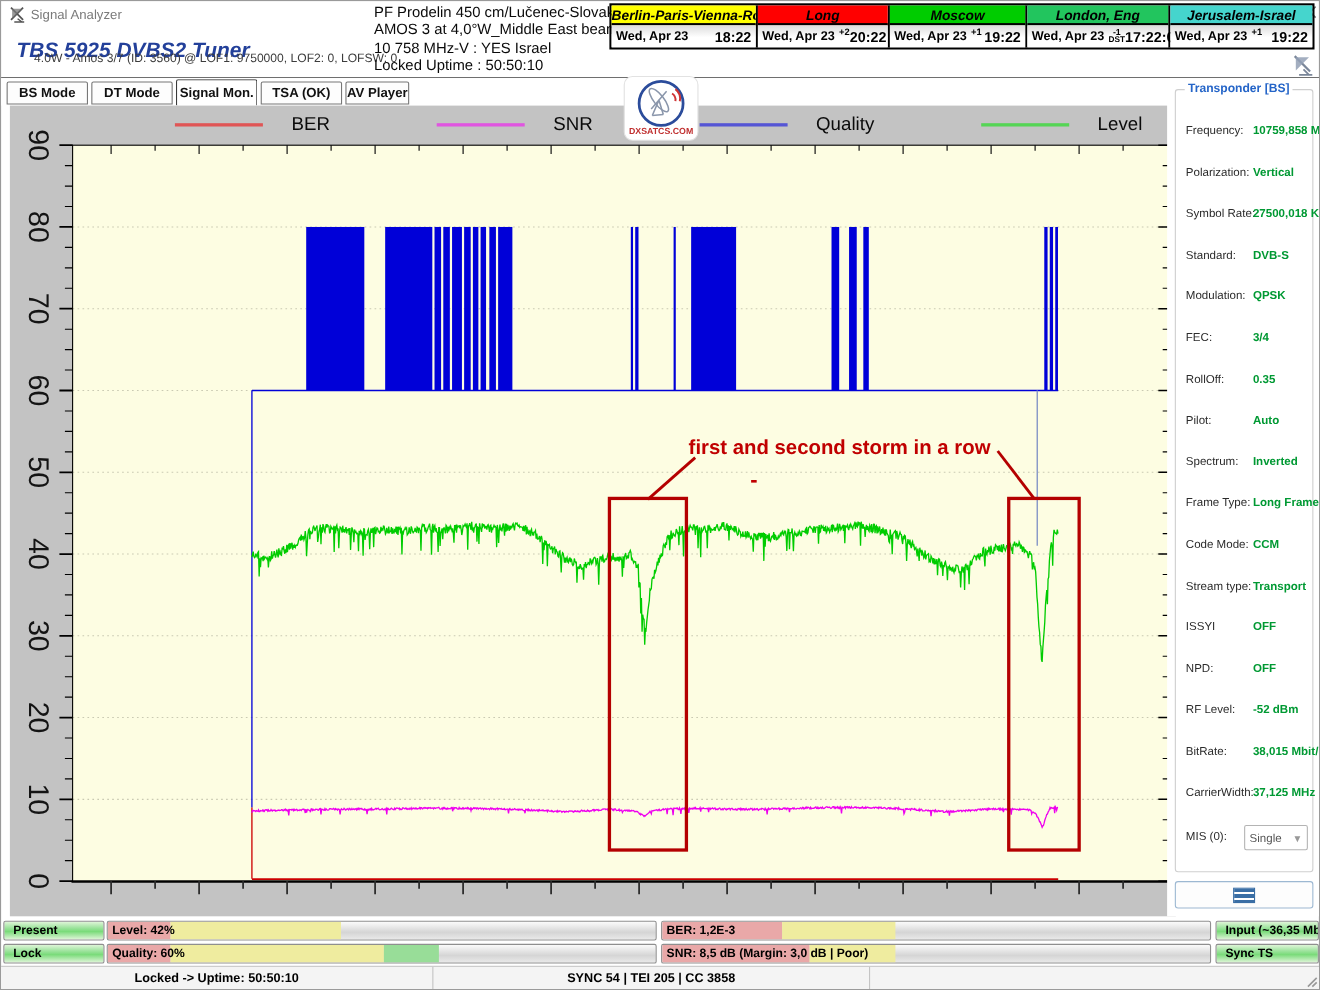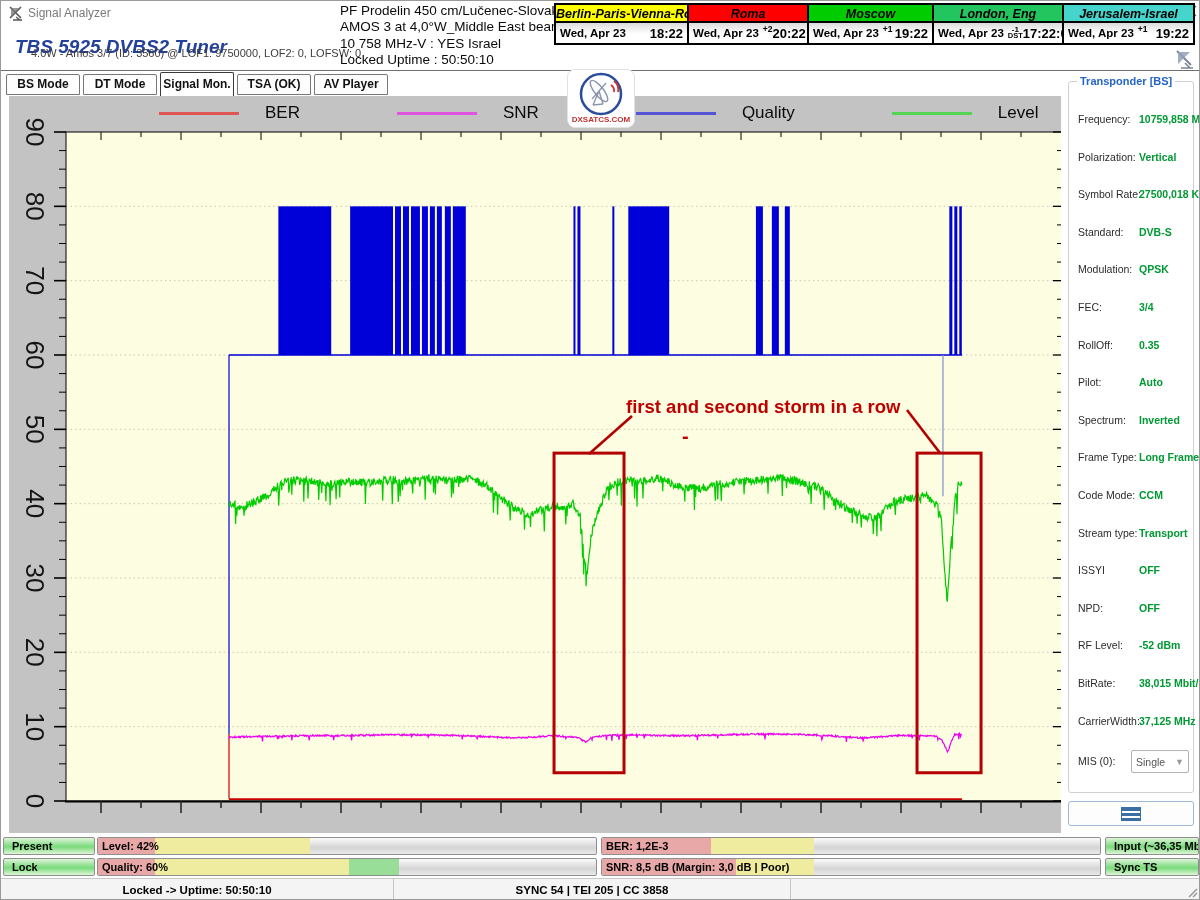--- a/index.html
+++ b/index.html
@@ -96,21 +96,21 @@
 
   <div class="clocks" id="clocks">
       <div class="clockcol" style="width: 133px;">
         <div class="clockhead" style="background: rgb(255, 255, 0);">Berlin-Paris-Vienna-Roma</div>
         <div class="clocktime">
           <div class="cdate">Wed, Apr 23</div>
           <div class="ctime">18:22</div>
         </div>
       </div>
       <div class="clockcol" style="width: 120px;">
-        <div class="clockhead" style="background: rgb(255, 0, 0);">Roma</div>
+        <div class="clockhead" style="background: rgb(255, 0, 0);">Long</div>
         <div class="clocktime">
           <div class="cdate">Wed, Apr 23</div>
           <div class="coff">+2</div>
           <div class="ctime">20:22</div>
         </div>
       </div>
       <div class="clockcol" style="width: 125px;">
         <div class="clockhead" style="background: rgb(0, 204, 0);">Moscow</div>
         <div class="clocktime">
           <div class="cdate">Wed, Apr 23</div>
@@ -145,21 +145,21 @@
     <path d="M12 16 L17 21 M8 21 L20 21" stroke="#7a8699" stroke-width="1.6"></path>
   </svg>
 
   <div class="hline"></div>
 
   <div class="tabbar" id="tabbar">
       <div class="tab" style="left: 5px; width: 74px;">BS Mode</div>
       <div class="tab" style="left: 82px; width: 74px;">DT Mode</div>
       <div class="tab active" style="left: 159px; width: 74px;">Signal Mon.</div>
       <div class="tab" style="left: 236px; width: 74px;">TSA (OK)</div>
-      <div class="tab" style="left: 313px; width: 74px;">AV Player</div>
+      <div class="tab" style="left: 313px; width: 58px;">AV Player</div>
     </div>
 
   <div class="chartregion">
     <div class="legend" id="legend">
         <div class="legitem">
           <div class="legswatch" style="background: rgb(224, 85, 85);"></div>
           <div class="leglabel">BER</div>
         </div>
         <div class="legitem">
           <div class="legswatch" style="background: rgb(224, 85, 224);"></div>

